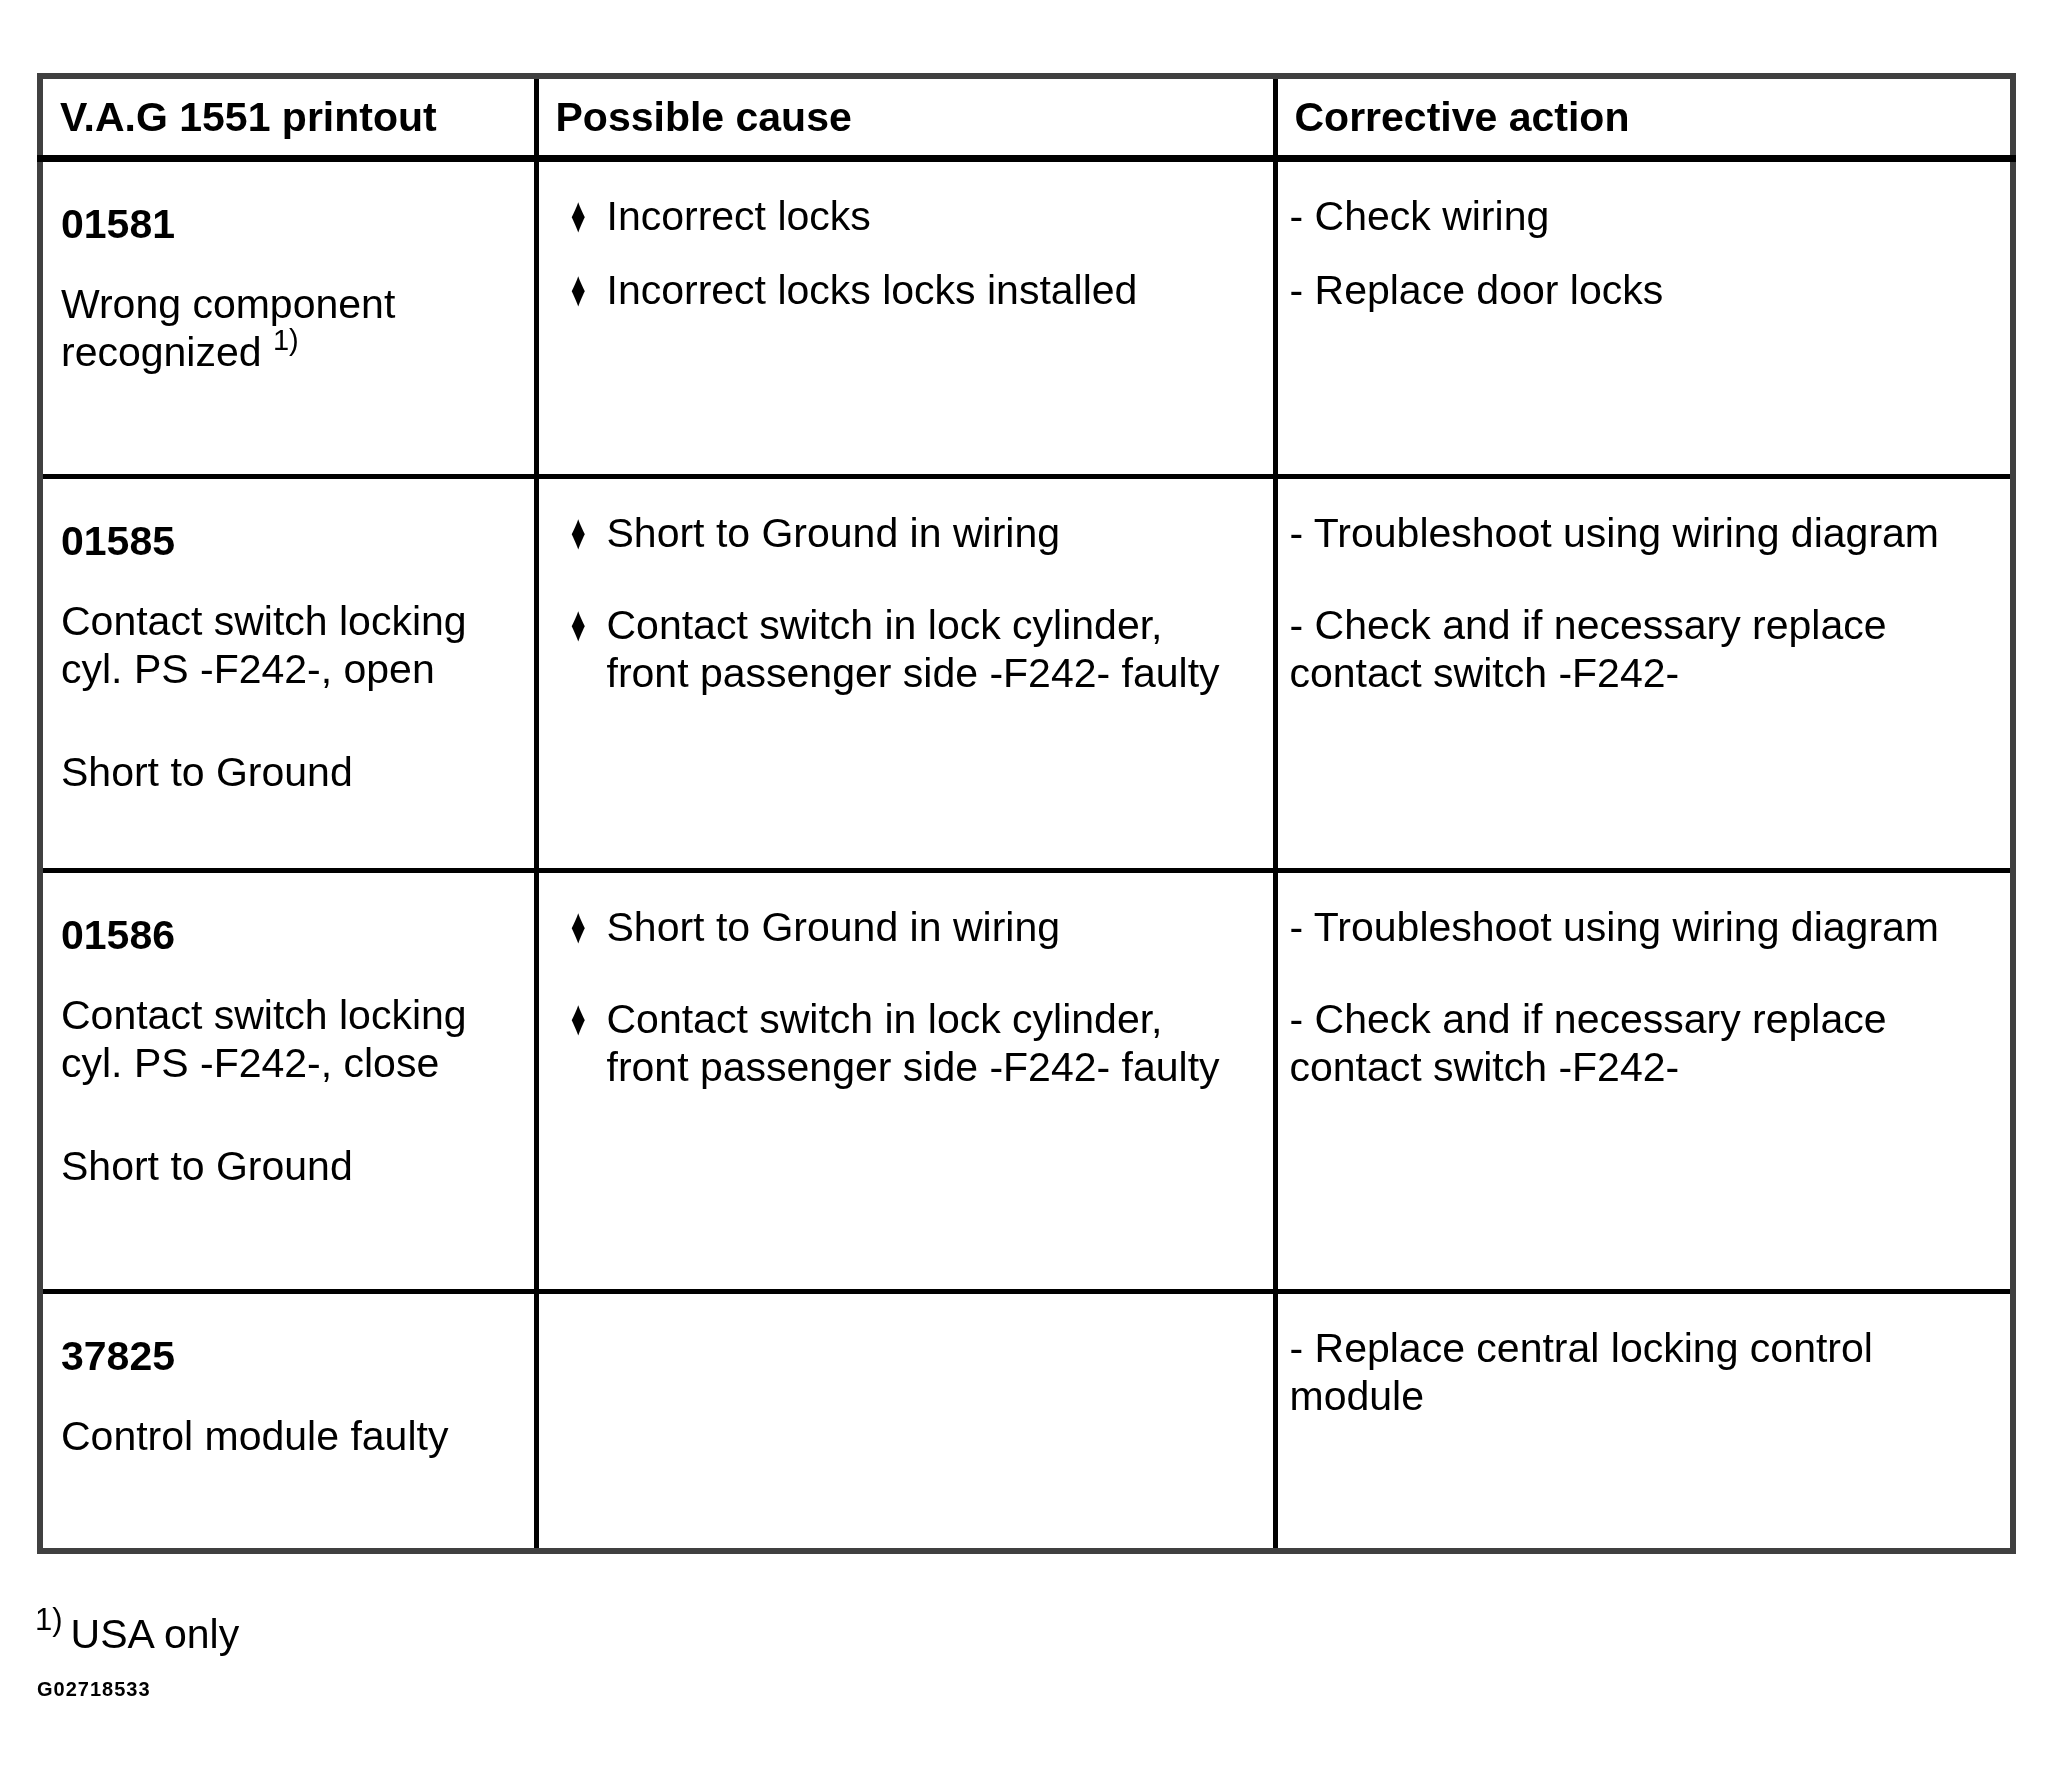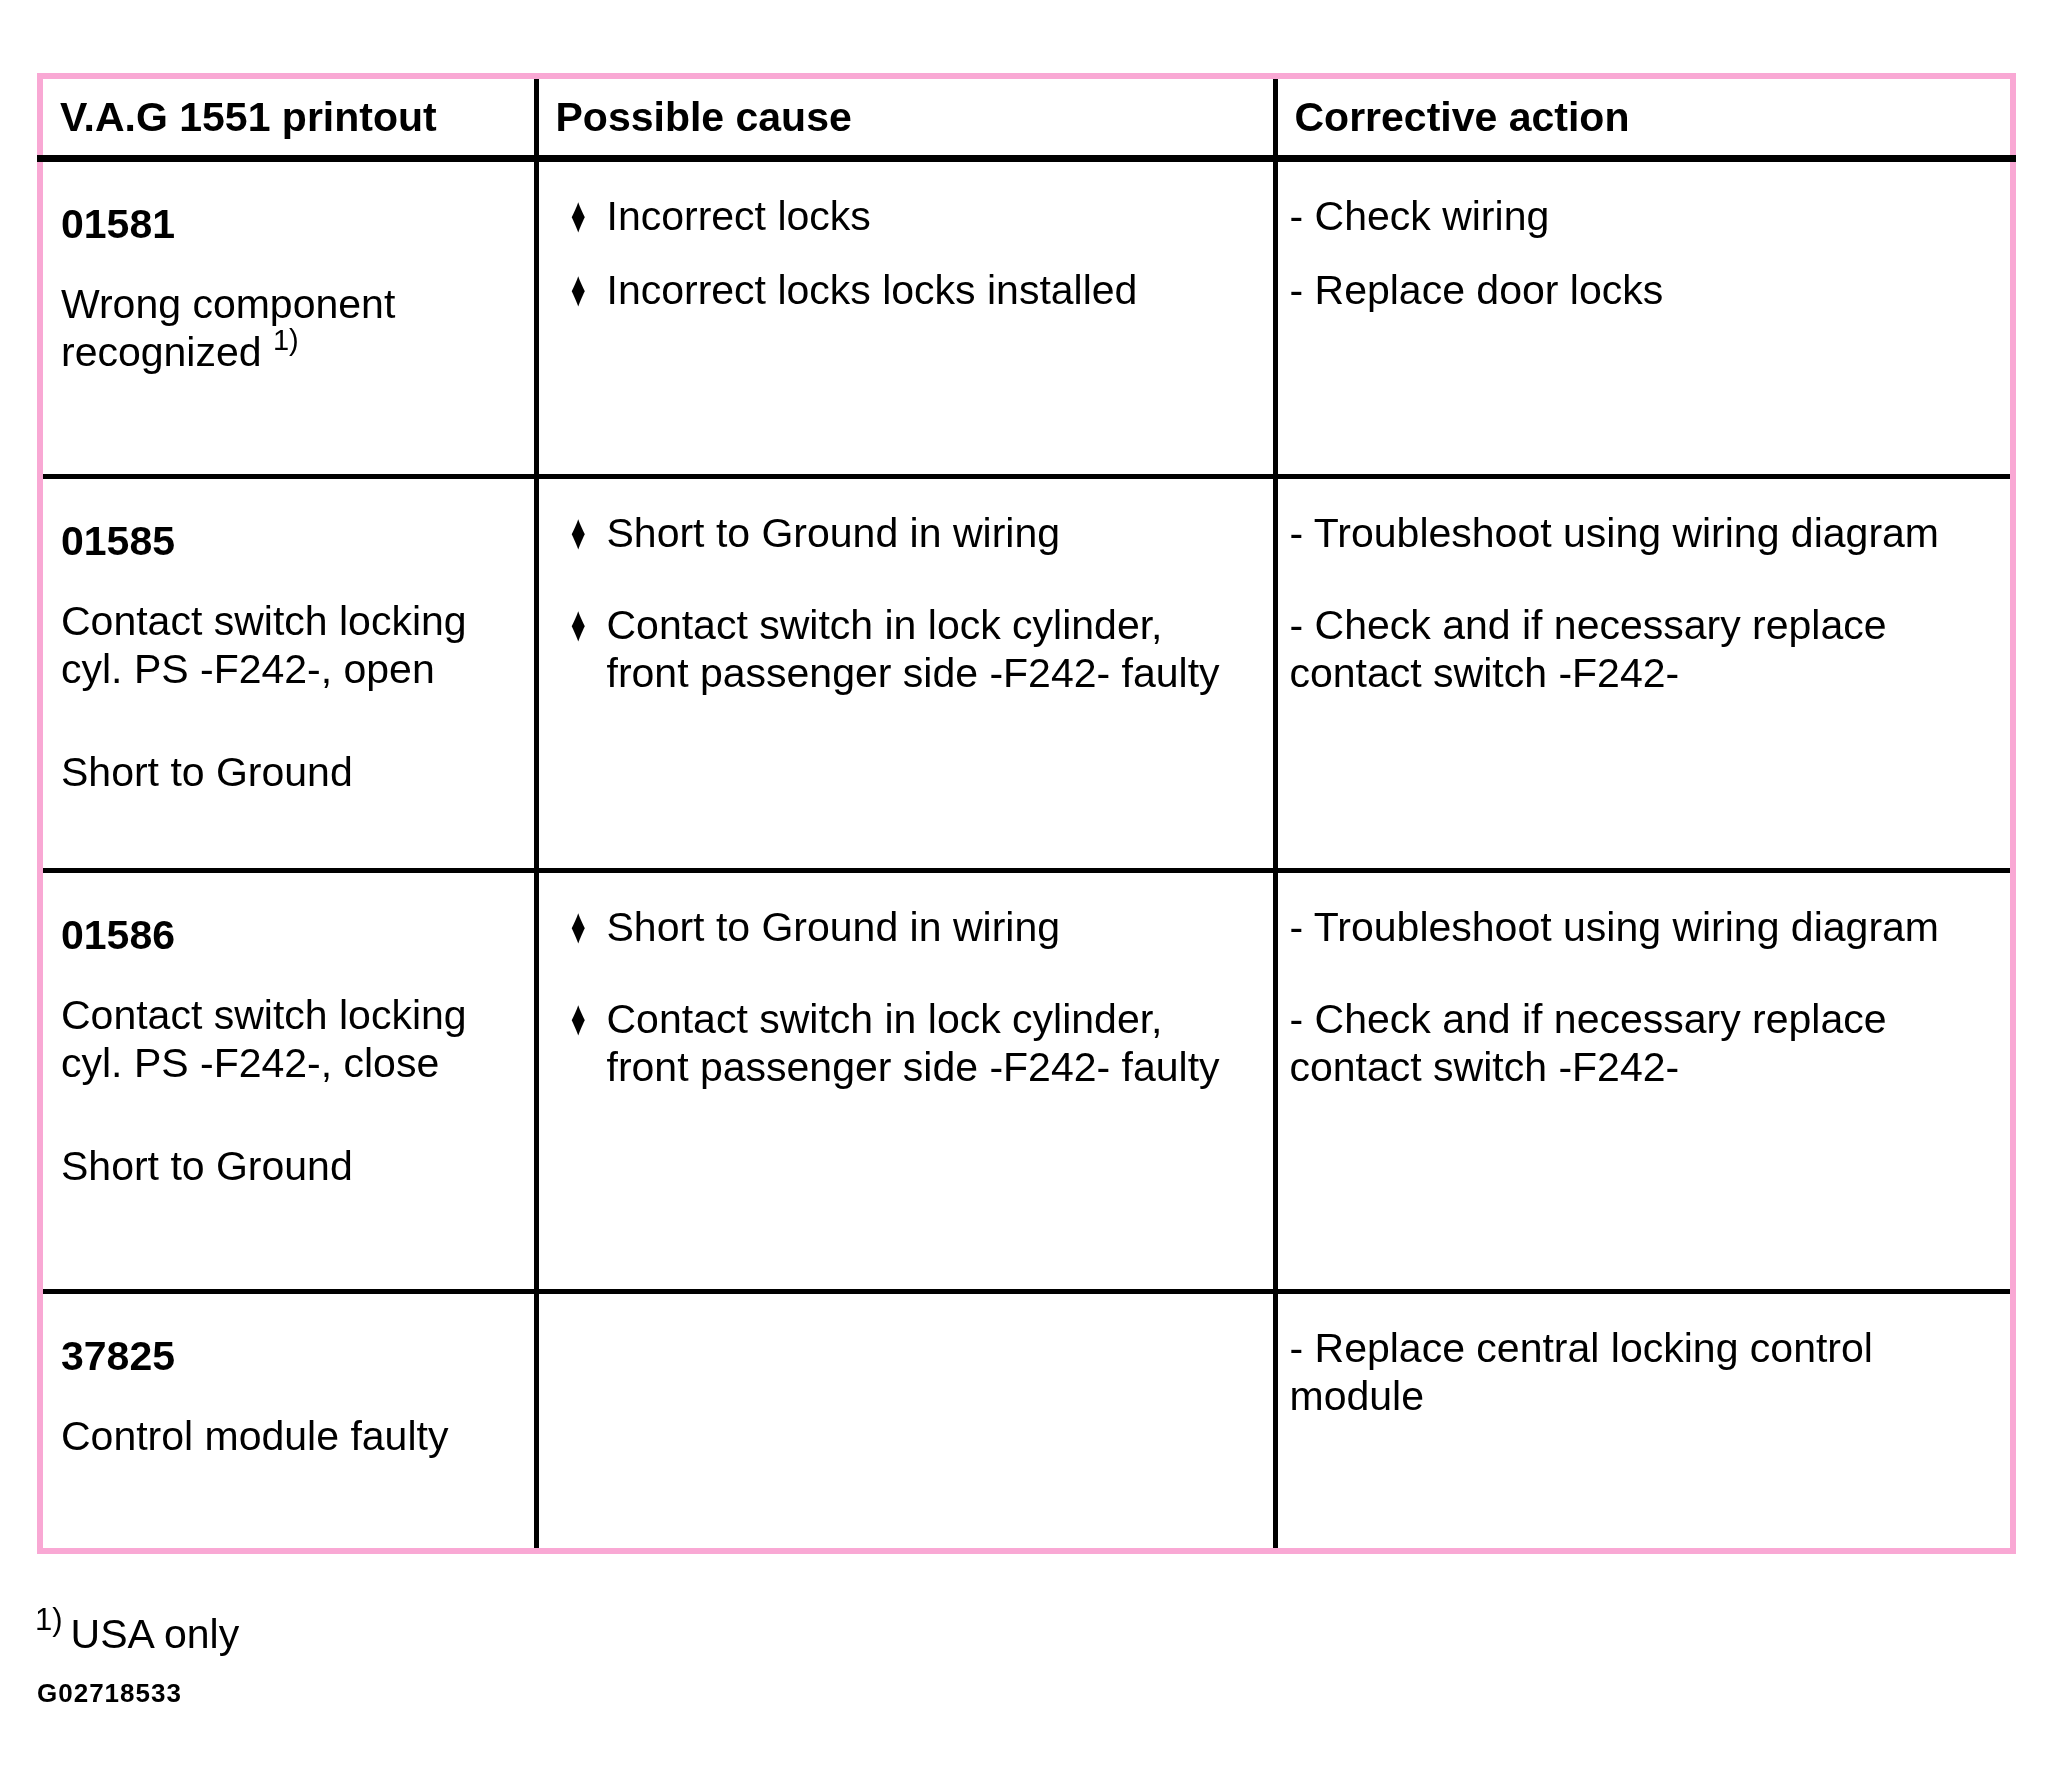--- a/index.html
+++ b/index.html
@@ -17,21 +17,21 @@
   }
   .page {
     position: absolute;
     left: 37px;
     top: 73px;
   }
   table.dtc-table {
     border-collapse: collapse;
     table-layout: fixed;
     width: 1973px;
-    border: 6px solid #f9a8d4;
+    border: 6px solid #404040;
   }
   .dtc-table th, .dtc-table td {
     border: 5px solid #000;
     padding: 0;
     vertical-align: top;
   }
   .dtc-table th {
     border-bottom-width: 7px;
     text-align: left;
     font-size: 41px;
@@ -112,21 +112,21 @@
     font-size: 41px;
     line-height: 64px;
   }
   .footnote .sup-big {
     font-size: 31px;
     vertical-align: 18px;
     margin-right: 8px;
   }
   .figure-id {
     margin-top: 12px;
-    font-size: 26px;
+    font-size: 20px;
     font-weight: bold;
     letter-spacing: 1px;
   }
 </style>
 </head>
 <body>
 
 <div class="page">
   <table class="dtc-table">
     <colgroup>

